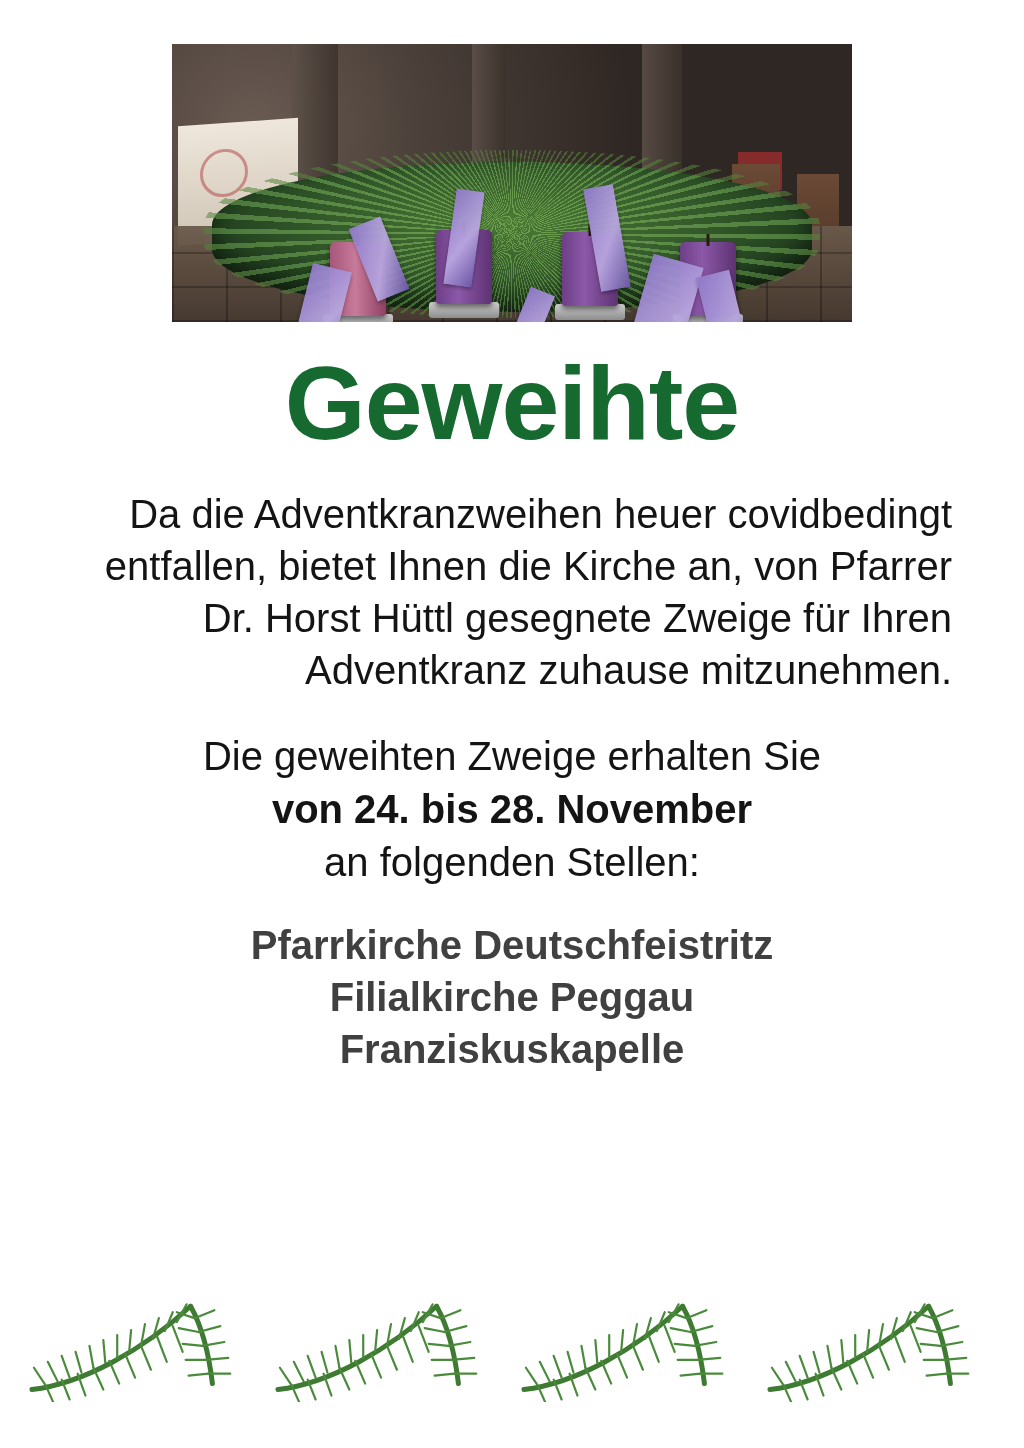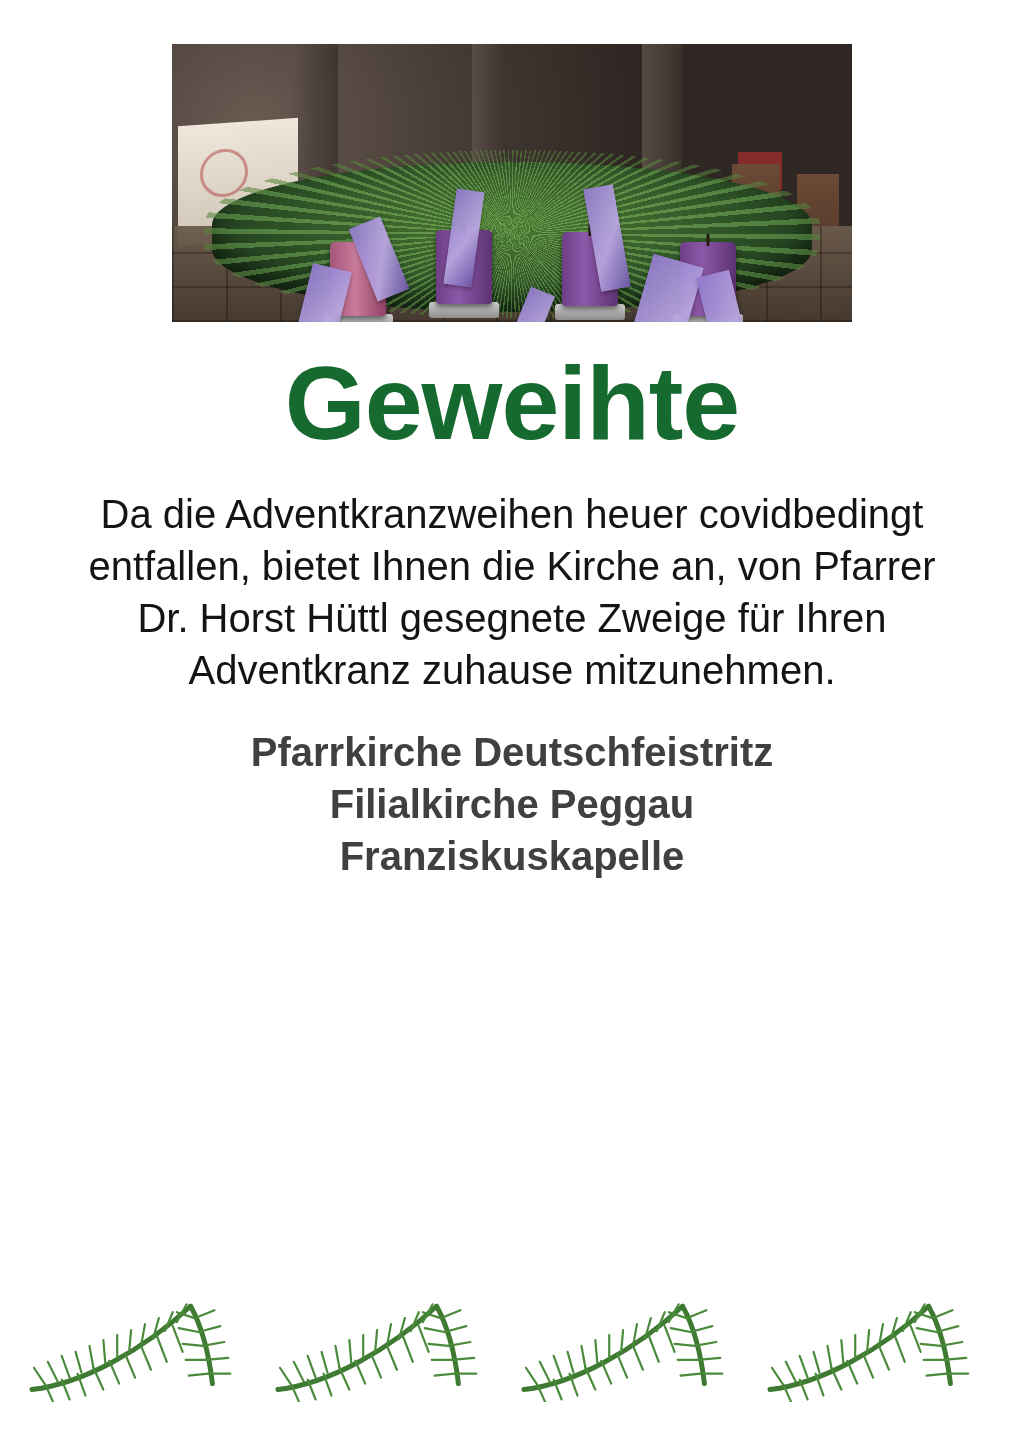--- a/index.html
+++ b/index.html
@@ -177,21 +177,21 @@
     font-weight: 700;
     font-size: 104px;
     line-height: 1.06;
     letter-spacing: -1px;
   }
   .headline .l2 { display: block; font-size: 110px; }
 
   
   .para {
     width: 880px;
-    text-align: center;
+    text-align: right;
     font-size: 40px;
     line-height: 1.30;
     margin-top: 30px;
     color: #141414;
   }
   .para-2 {
     width: 880px;
     text-align: center;
     font-size: 40px;
     line-height: 1.32;
@@ -264,20 +264,25 @@
       <div class="ribbon r7"></div>
     </div>
   </div>
 
   <div class="headline">
     <span class="l1">Geweihte</span>
   </div>
 
   <div class="para">Da die Adventkranzweihen heuer covidbedingt entfallen, bietet Ihnen die Kirche an, von Pfarrer Dr. Horst Hüttl gesegnete Zweige für Ihren Adventkranz zuhause mitzunehmen.</div>
 
+  <div class="para-2">
+    <div>Die geweihten Zweige erhalten Sie</div>
+    <div class="bold">von 24. bis 28. November</div>
+    <div>an folgenden Stellen:</div>
+  </div>
 
   <div class="places">
     <div>Pfarrkirche Deutschfeistritz</div>
     <div>Filialkirche Peggau</div>
     <div>Franziskuskapelle</div>
   </div>
 
   <div class="twigs">
     <svg class="twig" viewBox="0 0 240 130">
       <g stroke="#3f7a33" stroke-width="3" fill="none" stroke-linecap="round">

